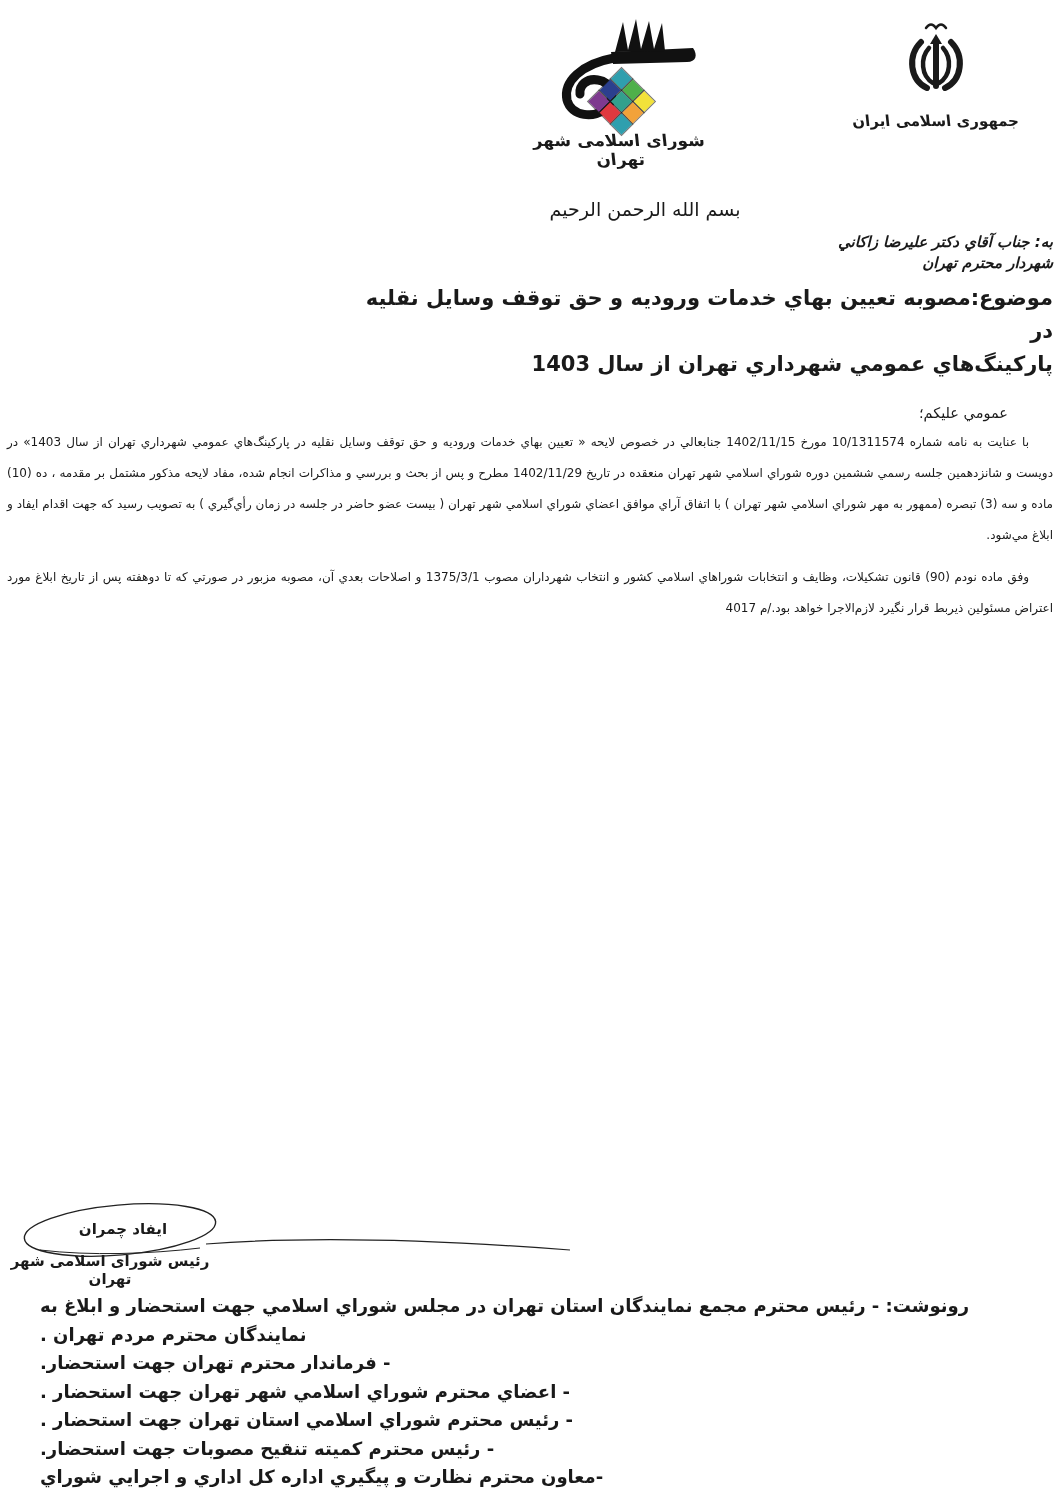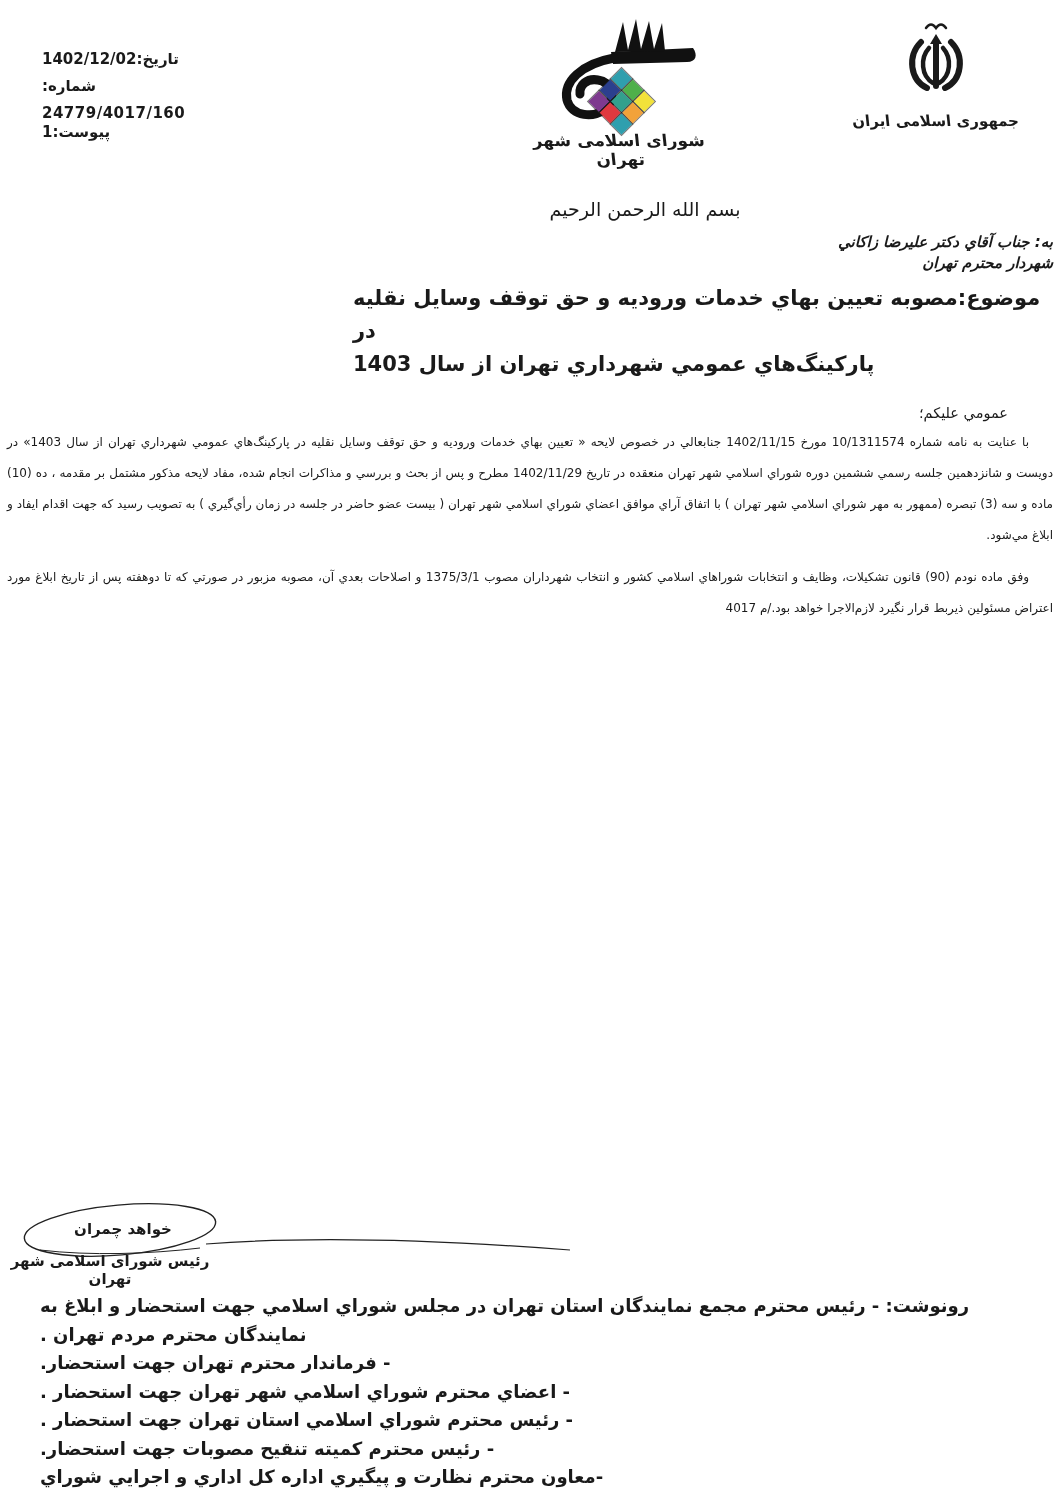--- a/index.html
+++ b/index.html
@@ -42,21 +42,21 @@
     position:absolute;top:0;left:0;right:0;
     padding:0 7px;direction:rtl;
   }
   .bismillah{
     margin-top:198px;text-align:center;padding-left:230px;
     font-size:19px;
   }
   .addressee{margin-top:12px;text-align:right;font-weight:bold;font-size:15px;line-height:21px;font-style:italic;}
   .subject{
     width:700px;margin-top:8px;
-    text-align:left;font-weight:bold;font-size:21px;line-height:33px;
+    text-align:right;font-weight:bold;font-size:21px;line-height:33px;
   }
   .subject span{display:block;}
   .salutation{margin-top:24px;margin-left:0;margin-right:45px;text-align:right;font-size:14.5px;}
   .para{
     margin:0;text-align:justify;text-indent:24px;
     font-size:12px;line-height:31px;
   }
   .para1{margin-top:6px;}
   .para2{margin-top:11px;}
   
@@ -76,26 +76,20 @@
     direction:rtl;text-align:left;
     font-weight:bold;font-size:18px;line-height:28.5px;
   }
   .cc-item.indent{margin-right:365px;}
 </style>
 </head>
 <body>
 
 <div class="page">
 
-  <div class="meta">
-    <div>تاریخ:1402/12/02</div>
-    <div>شماره:</div>
-    <div class="num">24779/4017/160</div>
-    <div class="attach">پیوست:1</div>
-  </div>
 
   <div class="council">
     <div class="glyph-wrap">
       <svg width="210" height="118" viewBox="0 0 210 118">
         <g fill="#111" stroke="none">
           <path d="M178,38 L96,42 L98,54 L172,52 C181,52 183,45 178,38 Z"></path>
           <path d="M100,42 L108,12 L113,40 L121,9 L126,39 L134,11 L139,39 L147,13 L150,41 Z"></path>
         </g>
         <path d="M99,48 C66,54 48,72 52,90 C56,106 80,110 92,97 C101,87 96,72 83,70 C72,68 64,75 65,84" fill="none" stroke="#111" stroke-width="9" stroke-linecap="round"></path>
       </svg>
@@ -147,21 +141,21 @@
     <p class="para para1">با عنایت به نامه شماره 10/1311574 مورخ 1402/11/15 جنابعالي در خصوص لایحه « تعیین بهاي خدمات ورودیه و حق توقف وسایل نقلیه در پارکینگ‌هاي عمومي شهرداري تهران از سال 1403» در دویست و شانزدهمین جلسه رسمي ششمین دوره شوراي اسلامي شهر تهران منعقده در تاریخ 1402/11/29 مطرح و پس از بحث و بررسي و مذاکرات انجام شده، مفاد لایحه مذکور  مشتمل بر مقدمه ، ده (10) ماده و سه (3) تبصره  (ممهور به مهر شوراي اسلامي شهر تهران ) با اتفاق آراي موافق  اعضاي شوراي اسلامي شهر تهران ( بیست عضو حاضر در جلسه در زمان رأي‌گیري ) به تصویب رسید كه جهت اقدام ایفاد و ابلاغ مي‌شود.</p>
     <p class="para para2">وفق ماده نودم (90) قانون تشكیلات، وظایف و انتخابات شوراهاي اسلامي كشور و انتخاب شهرداران مصوب 1375/3/1 و اصلاحات بعدي آن، مصوبه مزبور در صورتي كه تا دوهفته پس از تاریخ ابلاغ مورد اعتراض مسئولین ذیربط قرار نگیرد لازم‌الاجرا خواهد بود./م 4017</p>
   </div>
 
   <div class="signature">
     <svg class="sig-svg" width="600" height="90" viewBox="0 0 600 90">
       <ellipse cx="110" cy="32" rx="96" ry="25" fill="none" stroke="#222" stroke-width="1.4" transform="rotate(-5 110 32)"></ellipse>
       <path d="M196,46 C300,38 430,42 560,52" fill="none" stroke="#222" stroke-width="1.2"></path>
       <path d="M30,52 C80,58 140,56 190,50" fill="none" stroke="#222" stroke-width="1"></path>
     </svg>
-    <div class="sig-name">خواهد چمران</div>
+    <div class="sig-name">ایفاد چمران</div>
     <div class="sig-title">رئیس شورای اسلامی شهر تهران</div>
   </div>
 
   <div class="cc">
     <div class="cc-item">رونوشت: - رئیس محترم مجمع نمایندگان استان تهران در مجلس شوراي اسلامي جهت استحضار و ابلاغ به نمایندگان محترم مردم تهران .</div>
     <div class="cc-item indent">- فرماندار محترم تهران جهت استحضار.</div>
     <div class="cc-item indent">- اعضاي محترم شوراي اسلامي شهر تهران جهت استحضار .</div>
     <div class="cc-item indent">- رئیس محترم شوراي اسلامي استان تهران جهت استحضار .</div>
     <div class="cc-item indent">- رئیس محترم كمیته تنقیح مصوبات جهت استحضار.</div>
     <div class="cc-item indent">-معاون محترم نظارت و پیگیري اداره كل اداري و اجرایي شوراي اسلامي شهر تهران .</div>

